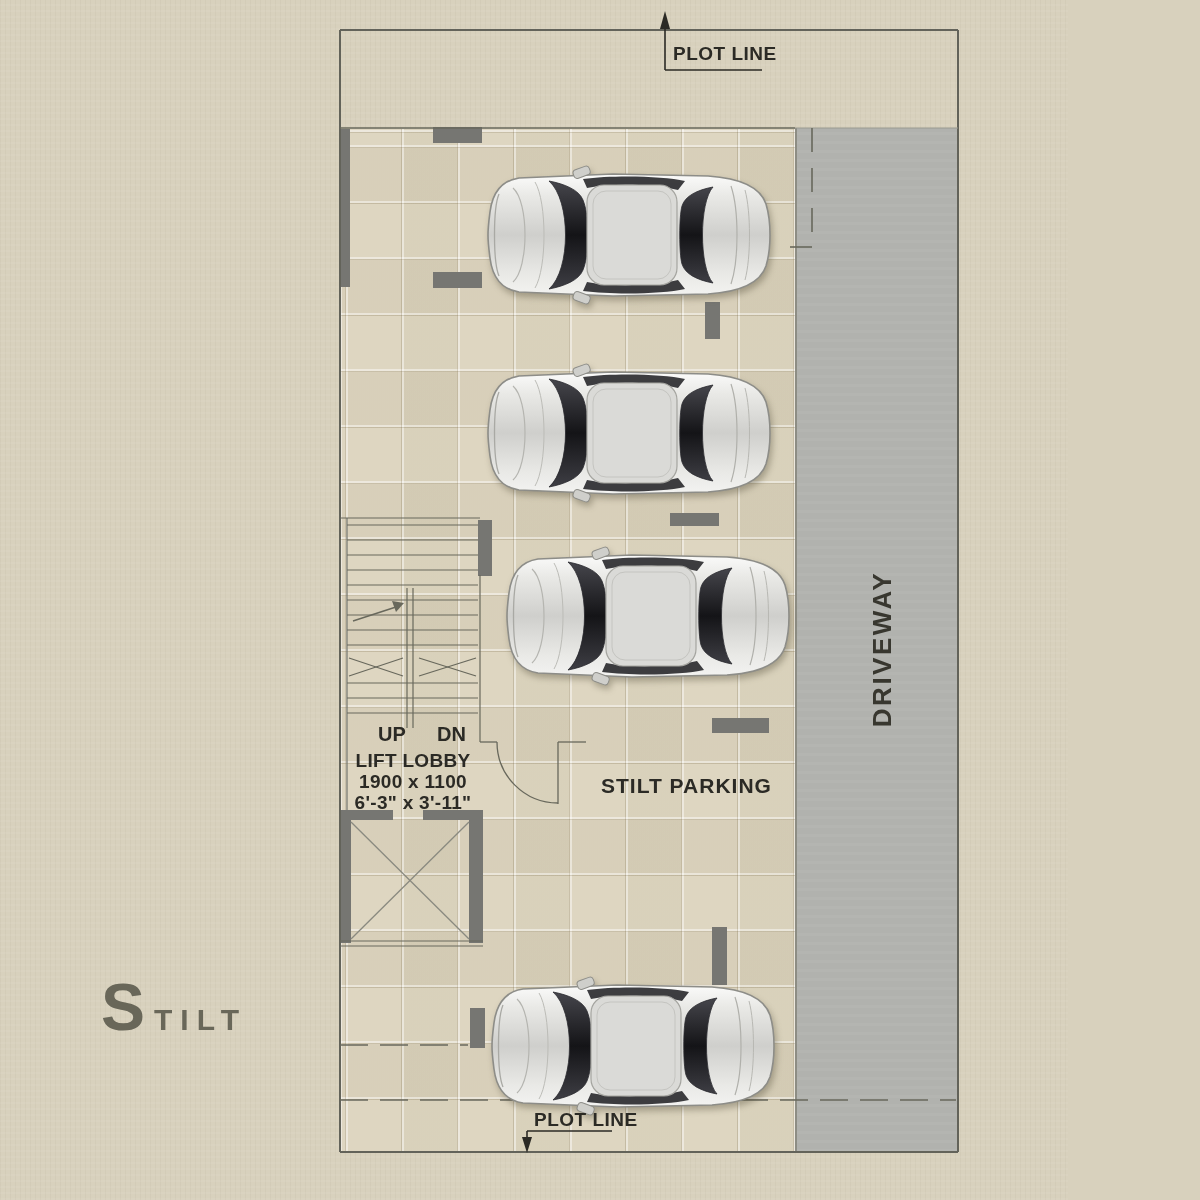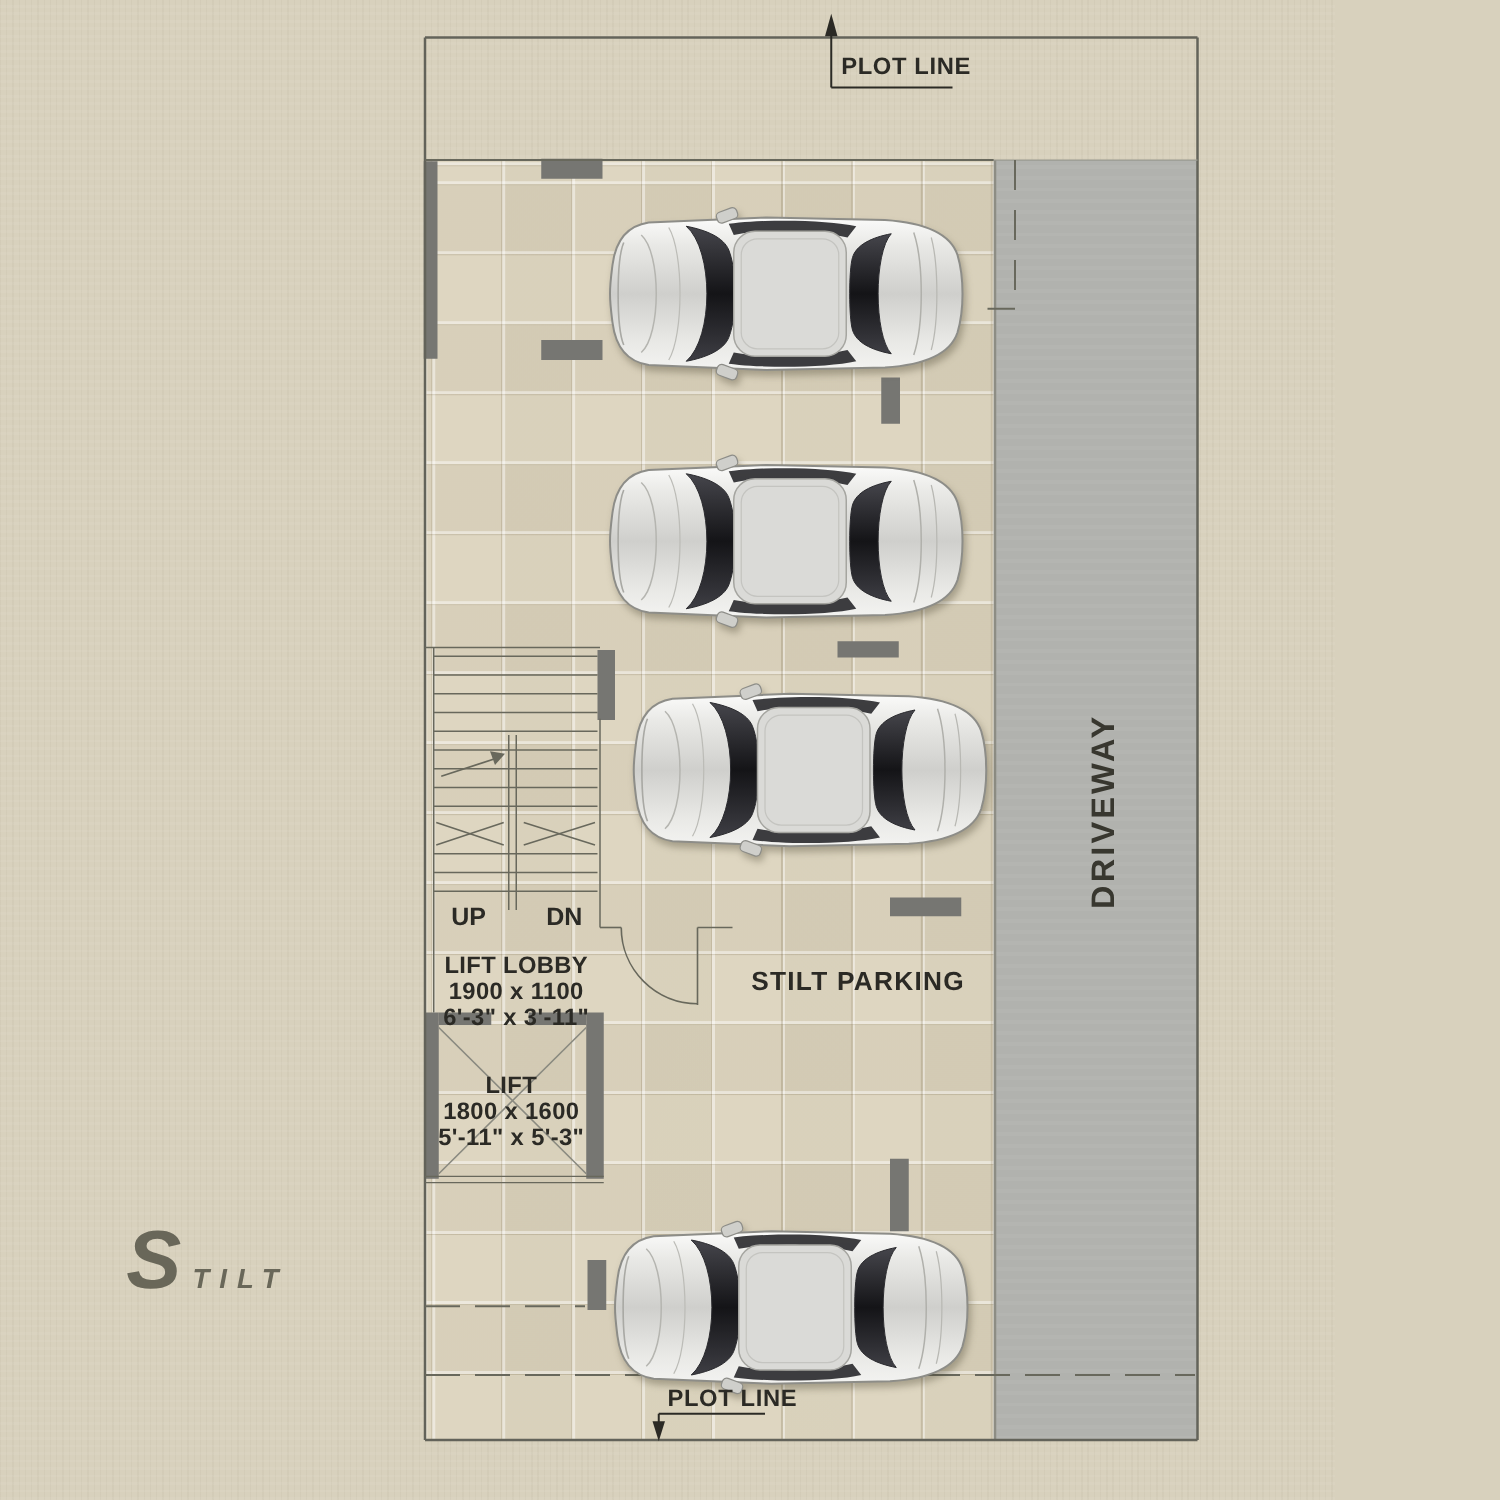--- a/index.html
+++ b/index.html
@@ -20,26 +20,26 @@
       repeating-linear-gradient(90deg, rgba(255,255,255,.45) 1px 3px, rgba(0,0,0,0) 3px 57px),
       repeating-linear-gradient(0deg, rgba(0,0,0,0) 0 56px, rgba(98,84,55,.05) 56px 112px),
       repeating-linear-gradient(90deg, rgba(0,0,0,0) 0 56px, rgba(98,84,55,.04) 56px 112px);
     background-position:4px 4px;}
   .driveway{left:795px;top:128px;width:163px;height:1024px;background:#b1b2ae;
     border-left:2px solid #8d8d84;box-sizing:border-box;
     background-image:repeating-linear-gradient(0deg, rgba(255,255,255,.04) 0 3px, rgba(0,0,0,0) 3px 9px);}
   .col{position:absolute;background:#767672;}
   .lbl{position:absolute;color:#2b2a25;font-weight:700;white-space:nowrap;}
   .dimblock{position:absolute;color:#2b2a25;font-weight:700;text-align:center;
-    font-size:19px;line-height:21px;letter-spacing:.3px;margin-top:12px;}
+    font-size:19px;line-height:21px;letter-spacing:.3px;}
   .drv-lbl{left:782px;top:634px;width:200px;height:30px;text-align:center;
     font-size:26px;letter-spacing:2.5px;color:#38372f;font-weight:700;
     transform:rotate(-90deg);transform-origin:50% 50%;}
   .plan-title{left:101px;top:974px;color:#696759;font-weight:700;
-    font-size:22px;letter-spacing:8px;line-height:66px;font-style:italic;}
+    font-size:30px;letter-spacing:8px;line-height:66px;}
   .title-line::first-letter{font-size:66px;letter-spacing:9px;}
   svg.lines{left:0;top:0;pointer-events:none;}
   svg.car{position:absolute;overflow:visible;
     filter:drop-shadow(2px 4px 3px rgba(70,62,42,.35));}
 </style>
 </head>
 <body>
 
 <div id="canvas">
 
@@ -180,32 +180,27 @@
       <use href="#carSym"></use>
     </svg>
   <svg class="car" style="left:487px;top:983px" width="290" height="126" viewBox="0 0 290 126">
       <use href="#carSym"></use>
     </svg>
 
   <div class="lbl" style="left:673px;top:43px;font-size:19px;letter-spacing:.5px">PLOT LINE</div>
   <div class="lbl" style="left:534px;top:1109px;font-size:19px;letter-spacing:.5px">PLOT LINE</div>
   <div class="abs drv-lbl">DRIVEWAY</div>
   <div class="lbl" style="left:601px;top:774px;font-size:21px;letter-spacing:1px">STILT PARKING</div>
-  <div class="lbl" style="left:361px;top:723px;font-size:20px">UP</div>
+  <div class="lbl" style="left:378px;top:723px;font-size:20px">UP</div>
   <div class="lbl" style="left:437px;top:723px;font-size:20px">DN</div>
 
   <div class="dimblock" style="left:344px;top:750px;width:138px">
     <div>LIFT LOBBY</div>
     <div>1900 x 1100</div>
     <div>6'-3" x 3'-11"</div>
   </div>
 
-  <div class="dimblock" style="left:340px;top:846px;width:138px">
-    <div>LIFT</div>
-    <div>1800 x 1600</div>
-    <div>5'-11" x 5'-3"</div>
-  </div>
 
   <div class="abs plan-title">
     <div class="title-line">STILT</div>
   </div>
 
 </div>
 
 </body></html>

